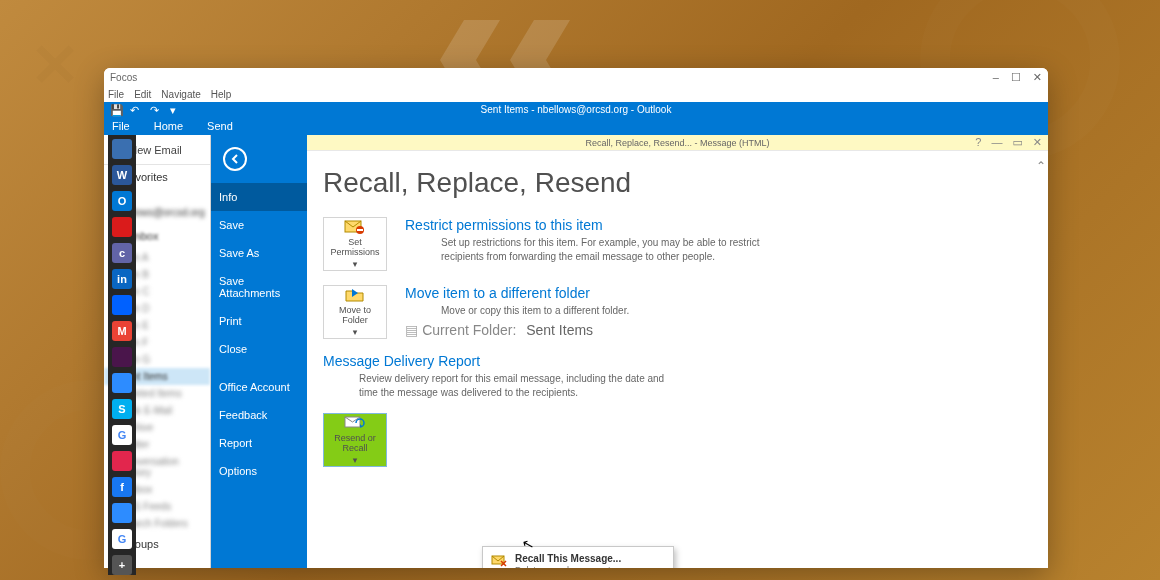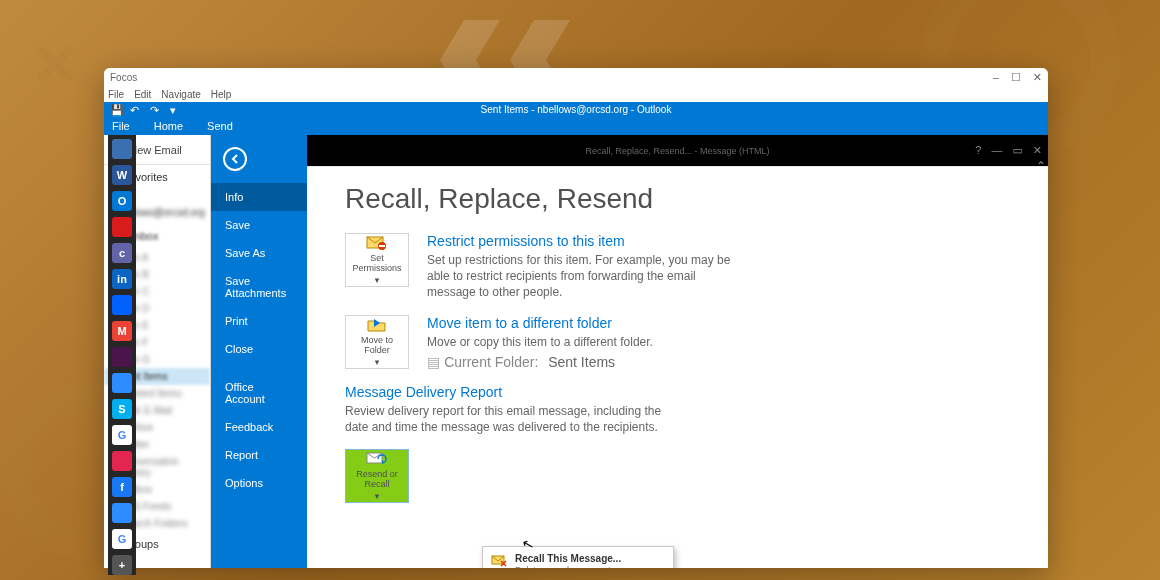--- a/index.html
+++ b/index.html
@@ -38,36 +38,36 @@
 
 .navpane { width: 107px; background: #fff; border-right: 1px solid #d4d4d4; font-size: 10px; color: #444; overflow: hidden; }
 .new-email-btn { padding: 8px 10px; border-bottom: 1px solid #e4e4e4; display: flex; align-items: center; gap: 6px; font-size: 11px; }
 .nav-section { padding: 6px 10px; font-size: 11px; color: #333; }
 .nav-folder { padding: 3px 10px 3px 16px; font-size: 10px; color: #888; filter: blur(2px); }
 .nav-folder.sel { background: #cde6f7; filter: blur(1.5px); color: #333;}
 
 
 .backstage { width: 96px; background: #0078d4; color: #fff; font-size: 11px; }
 .back-btn { width: 24px; height: 24px; border: 2px solid #fff; border-radius: 50%; margin: 12px; display: flex; align-items: center; justify-content: center; }
-.backstage-item { padding: 8px 14px; cursor: default; }
+.backstage-item { padding: 8px 8px; cursor: default; }
 .backstage-item.active { background: #005a9e; }
 .backstage-sep { height: 10px; }
 
 
 .info-panel { flex: 1; background: #fff; position: relative; overflow: hidden; }
-.msg-titlebar { height: 32px; background: #000000; display: flex; align-items: center; font-size: 9px; color: #666; padding: 0 6px; border-bottom: 1px solid #e8e8e8; position: relative; }
+.msg-titlebar { height: 16px; background: #fef9c3; display: flex; align-items: center; font-size: 9px; color: #666; padding: 0 6px; border-bottom: 1px solid #e8e8e8; position: relative; }
 .msg-titlebar-right { position: absolute; right: 6px; display: flex; gap: 10px; font-size: 11px; color: #888; }
-.info-content { padding: 16px 38px; }
+.info-content { padding: 16px 16px; }
 .info-title { font-size: 28px; font-weight: 300; color: #505050; margin-bottom: 18px; }
 .info-row { display: flex; gap: 18px; margin-bottom: 14px; align-items: flex-start; }
 .info-tile { width: 64px; height: 54px; border: 1px solid #d4d4d4; display: flex; flex-direction: column; align-items: center; justify-content: center; font-size: 9px; color: #505050; text-align: center; padding: 2px; gap: 2px; }
 .info-tile.active { background: #84cc16; border-color: #7fb8e0; }
 .tile-ico { width: 22px; height: 18px; display: flex; align-items: center; justify-content: center; }
 .info-text h3 { font-size: 14px; font-weight: 400; color: #0078d4; margin-bottom: 3px; }
-.info-text p { font-size: 12px; color: #666; line-height: 1.35; max-width: 320px; }
+.info-text p { font-size: 10px; color: #666; line-height: 1.35; max-width: 320px; margin-left: 36px; }
 .curfolder { font-size: 14px; color: #666; margin-top: 4px; }
 .curfolder .lab { color: #888; margin-right: 6px; }
 
 
 .dropdown { position: absolute; left: 378px; top: 478px; width: 192px; background: #fff; border: 1px solid #c8c8c8; box-shadow: 2px 3px 6px rgba(0,0,0,0.25); font-size: 10px; z-index: 10; }
 .drop-item { display: flex; gap: 8px; padding: 6px 8px; align-items: flex-start; }
 .drop-ico { width: 16px; height: 16px; flex-shrink: 0; }
 .drop-txt strong { font-weight: 600; display: block; font-size: 10px; color: #333; }
 .drop-txt span { font-size: 9px; color: #777; }
 .cursor { position: absolute; left: 418px; top: 468px; font-size: 14px; z-index: 11; color: #000; transform: rotate(-15deg); }

